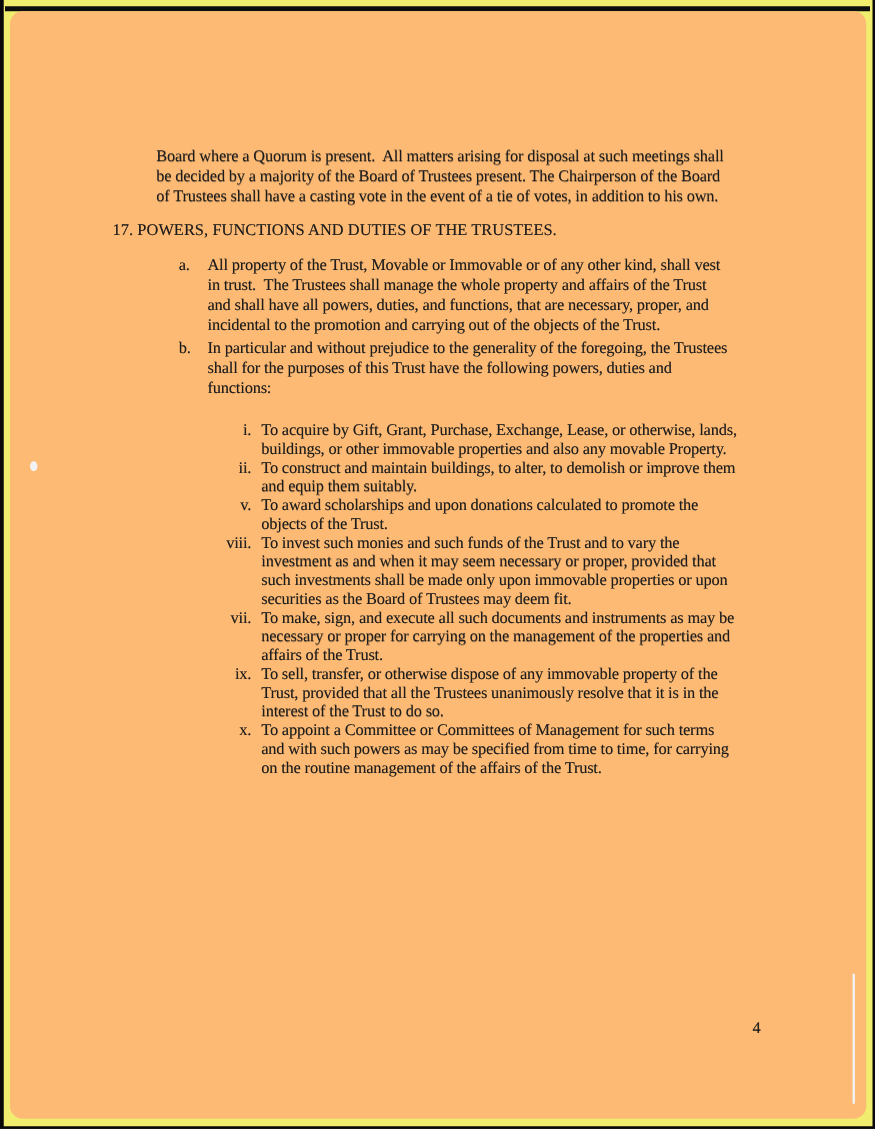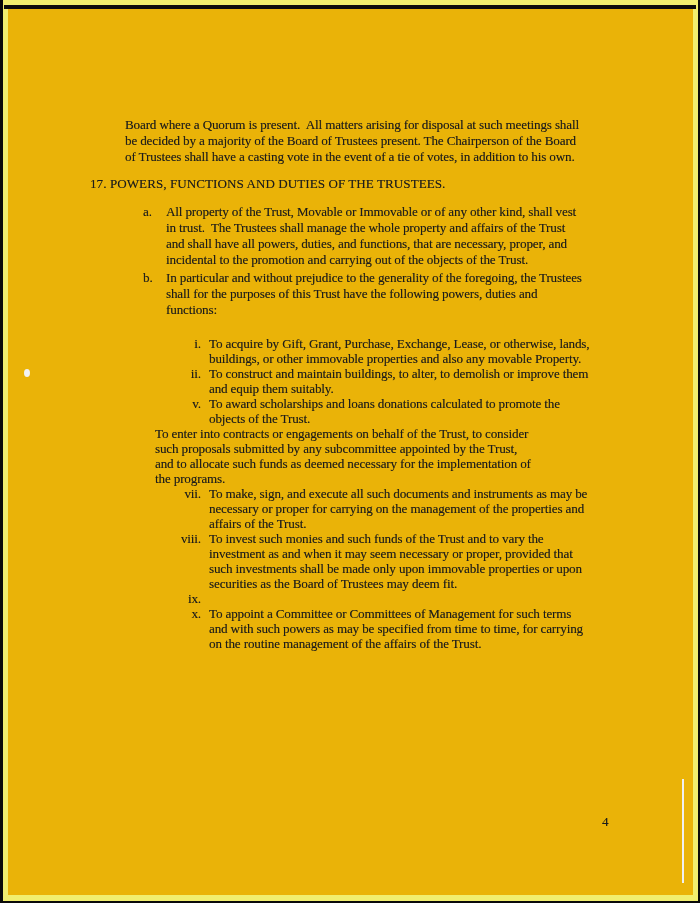--- a/index.html
+++ b/index.html
@@ -15,22 +15,22 @@
   .yellow-frame {
     position: absolute; left: 3px; top: 0; right: 2px; bottom: 2px;
     background: #f1ee6f;
   }
   .top-black-line {
     position: absolute; left: 4px; top: 5px; right: 4px; height: 4px;
     background: #0d0d0d;
   }
   .page {
     position: absolute; left: 8px; top: 9px; right: 7px; bottom: 8px;
-    background: #eab308; color: #1c1c1c;
-    font-size: 13px; line-height: 16px; letter-spacing: -0.1px;
+    background: #fdba74; color: #1c1c1c;
+    font-size: 13px; line-height: 16px; letter-spacing: -0.1px; border-radius: 10px;
   }
   .page * { text-shadow: 0.2px 0.2px 0.35px rgba(25,25,25,0.45); }
   .pre { white-space: pre; }
   .intro-para   { position: absolute; left: 117px; top: 108px; }
   .section-heading { position: absolute; left: 82px; top: 167px; letter-spacing: 0.1px; }
   .lettered-item { position: absolute; display: flex; }
   .lettered-item.item-a { left: 135px; top: 195px; }
   .lettered-item.item-b { left: 135px; top: 261px; }
   .lettered-label { width: 23px; flex: 0 0 23px; }
   .roman-list { position: absolute; left: 147px; top: 327px; }
@@ -90,48 +90,47 @@
     <div class="roman-text pre">To construct and maintain buildings, to alter, to demolish or improve them
 and equip them suitably.</div>
   </div>
 
 
   <div class="roman-item">
   </div>
 
   <div class="roman-item">
     <div class="roman-label">v.</div>
-    <div class="roman-text pre">To award scholarships and loans donations calculated to promote the
+    <div class="roman-text pre">To award scholarships and upon donations calculated to promote the
 objects of the Trust.</div>
   </div>
 
   <div class="roman-item">
-    <div class="roman-text pre">To enter into contracts or engagements on behalf of the Trust, to consider
-such proposals submitted by any subcommittee appointed by the Trust,
-and to allocate such funds as deemed necessary for the implementation of
-the programs.</div>
-  </div>
-
-  <div class="roman-item">
-    <div class="roman-label">vii.</div>
-    <div class="roman-text pre">To make, sign, and execute all such documents and instruments as may be
-necessary or proper for carrying on the management of the properties and
-affairs of the Trust.</div>
   </div>
 
   <div class="roman-item">
     <div class="roman-label">viii.</div>
     <div class="roman-text pre">To invest such monies and such funds of the Trust and to vary the
 investment as and when it may seem necessary or proper, provided that
 such investments shall be made only upon immovable properties or upon
 securities as the Board of Trustees may deem fit.</div>
   </div>
 
   <div class="roman-item">
+    <div class="roman-label">vii.</div>
+    <div class="roman-text pre">To make, sign, and execute all such documents and instruments as may be
+necessary or proper for carrying on the management of the properties and
+affairs of the Trust.</div>
+  </div>
+
+  <div class="roman-item">
     <div class="roman-label">ix.</div>
+    <div class="roman-text pre">To sell, transfer, or otherwise dispose of any immovable property of the
+Trust, provided that all the Trustees unanimously resolve that it is in the
+interest of the Trust to do so.</div>
   </div>
 
   <div class="roman-item">
     <div class="roman-label">x.</div>
     <div class="roman-text pre">To appoint a Committee or Committees of Management for such terms
 and with such powers as may be specified from time to time, for carrying
 on the routine management of the affairs of the Trust.</div>
   </div>
 
 </div>

